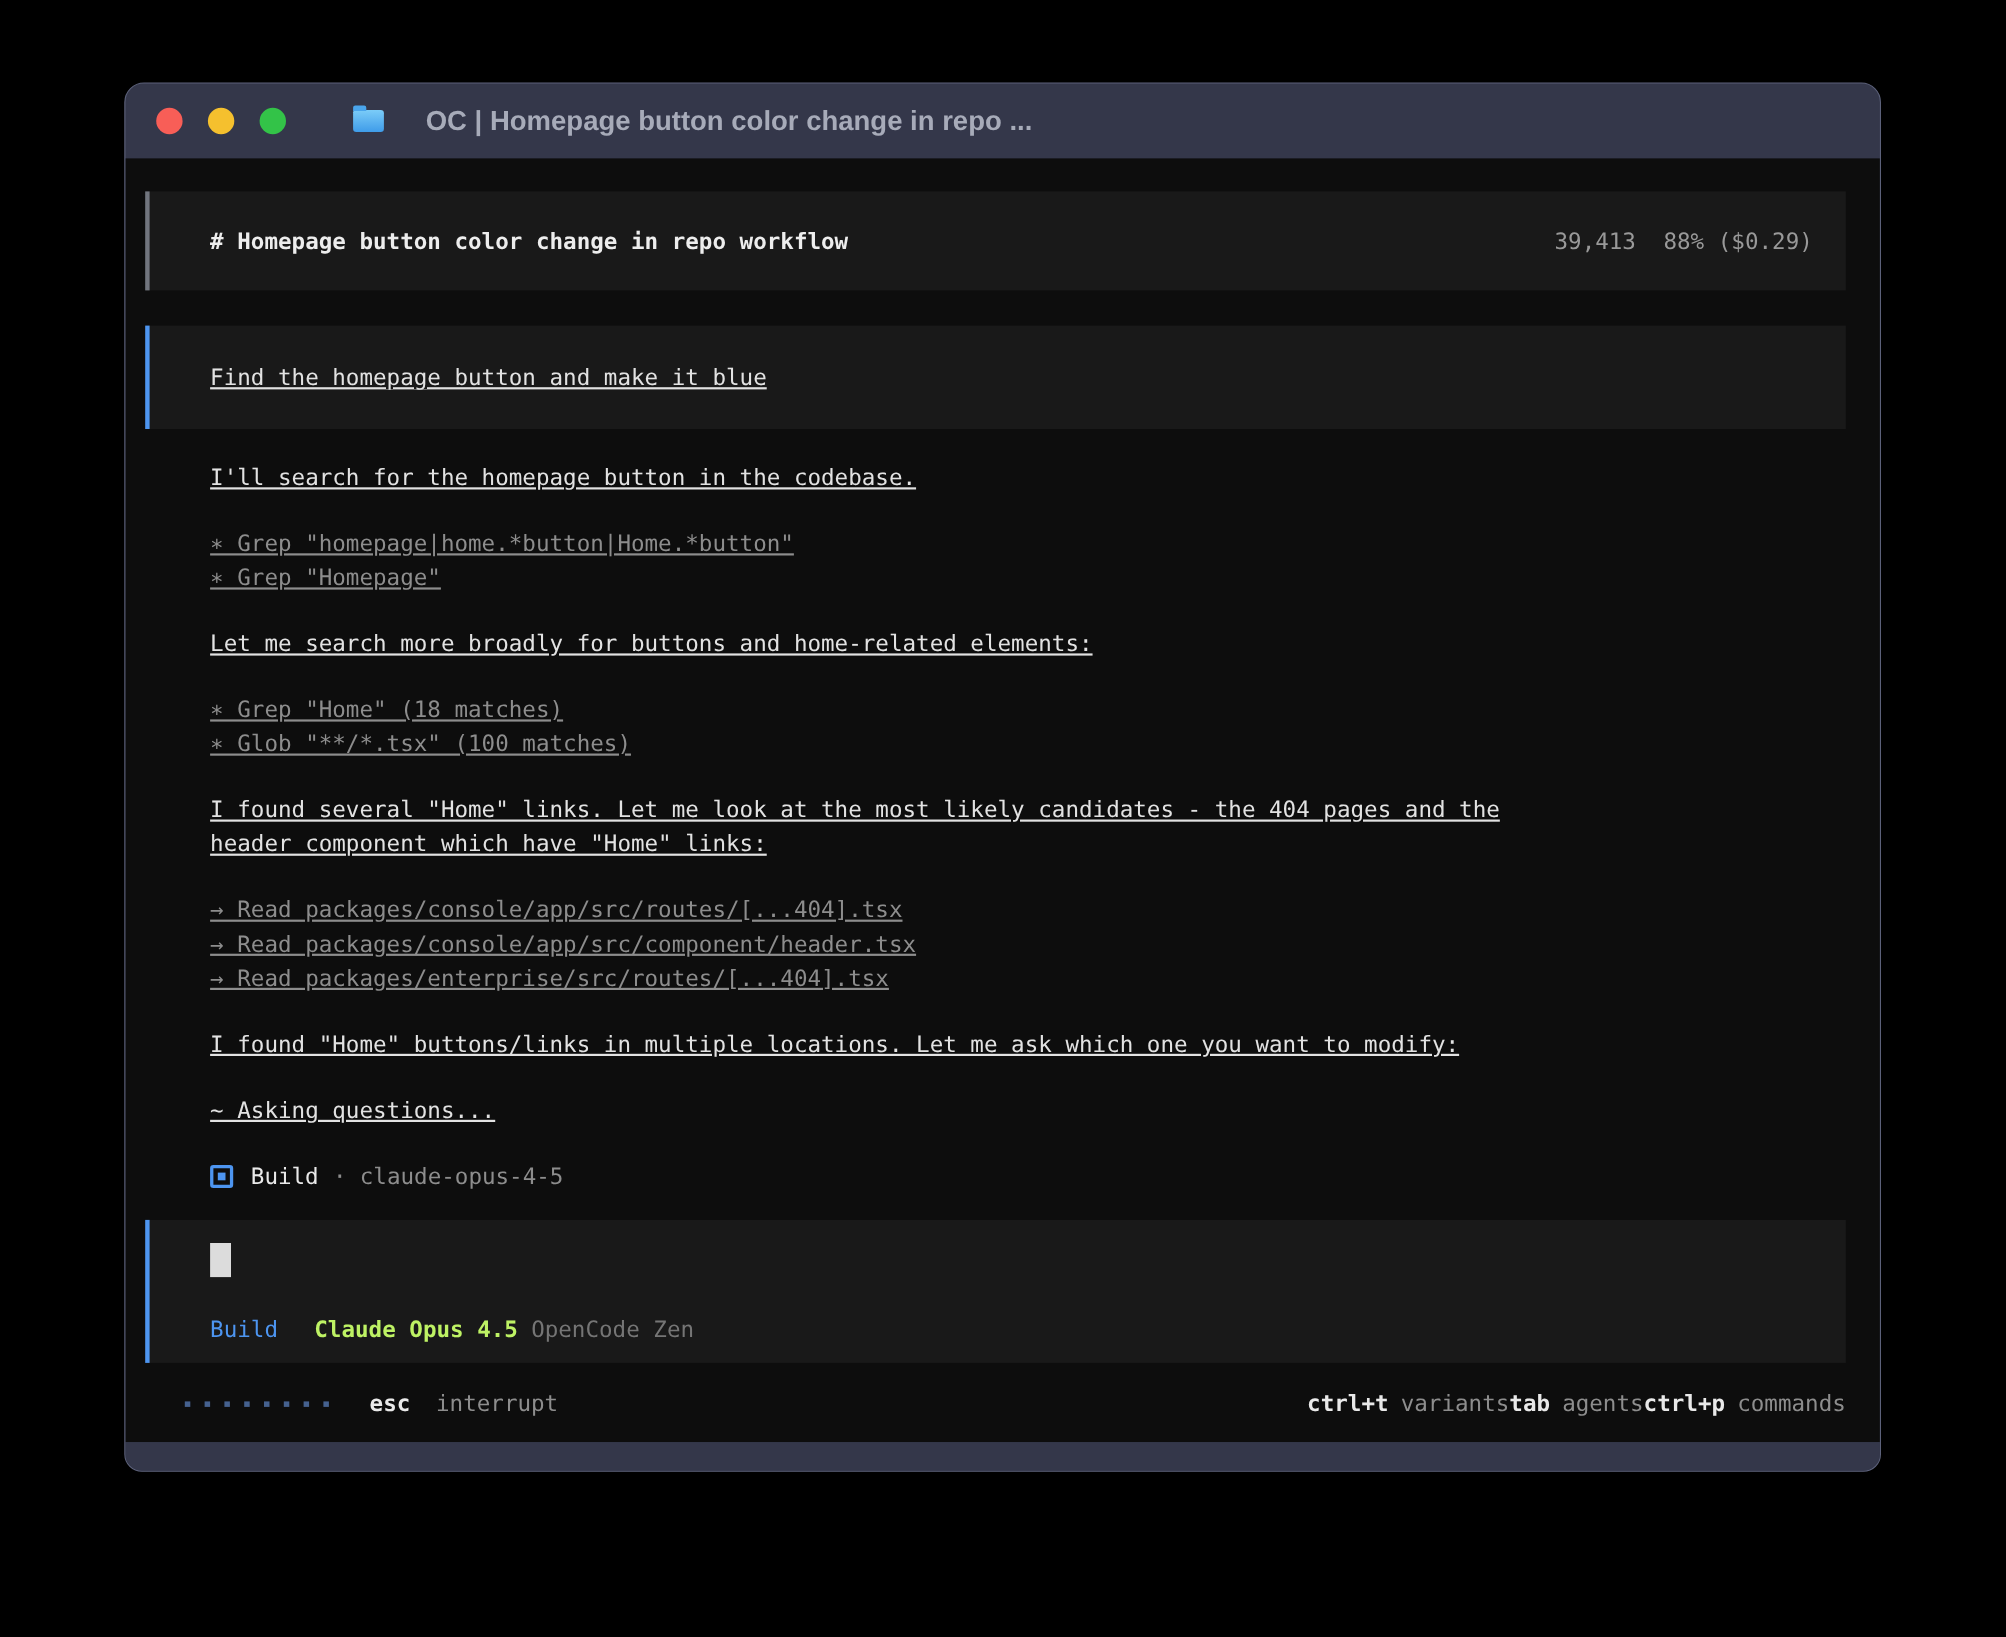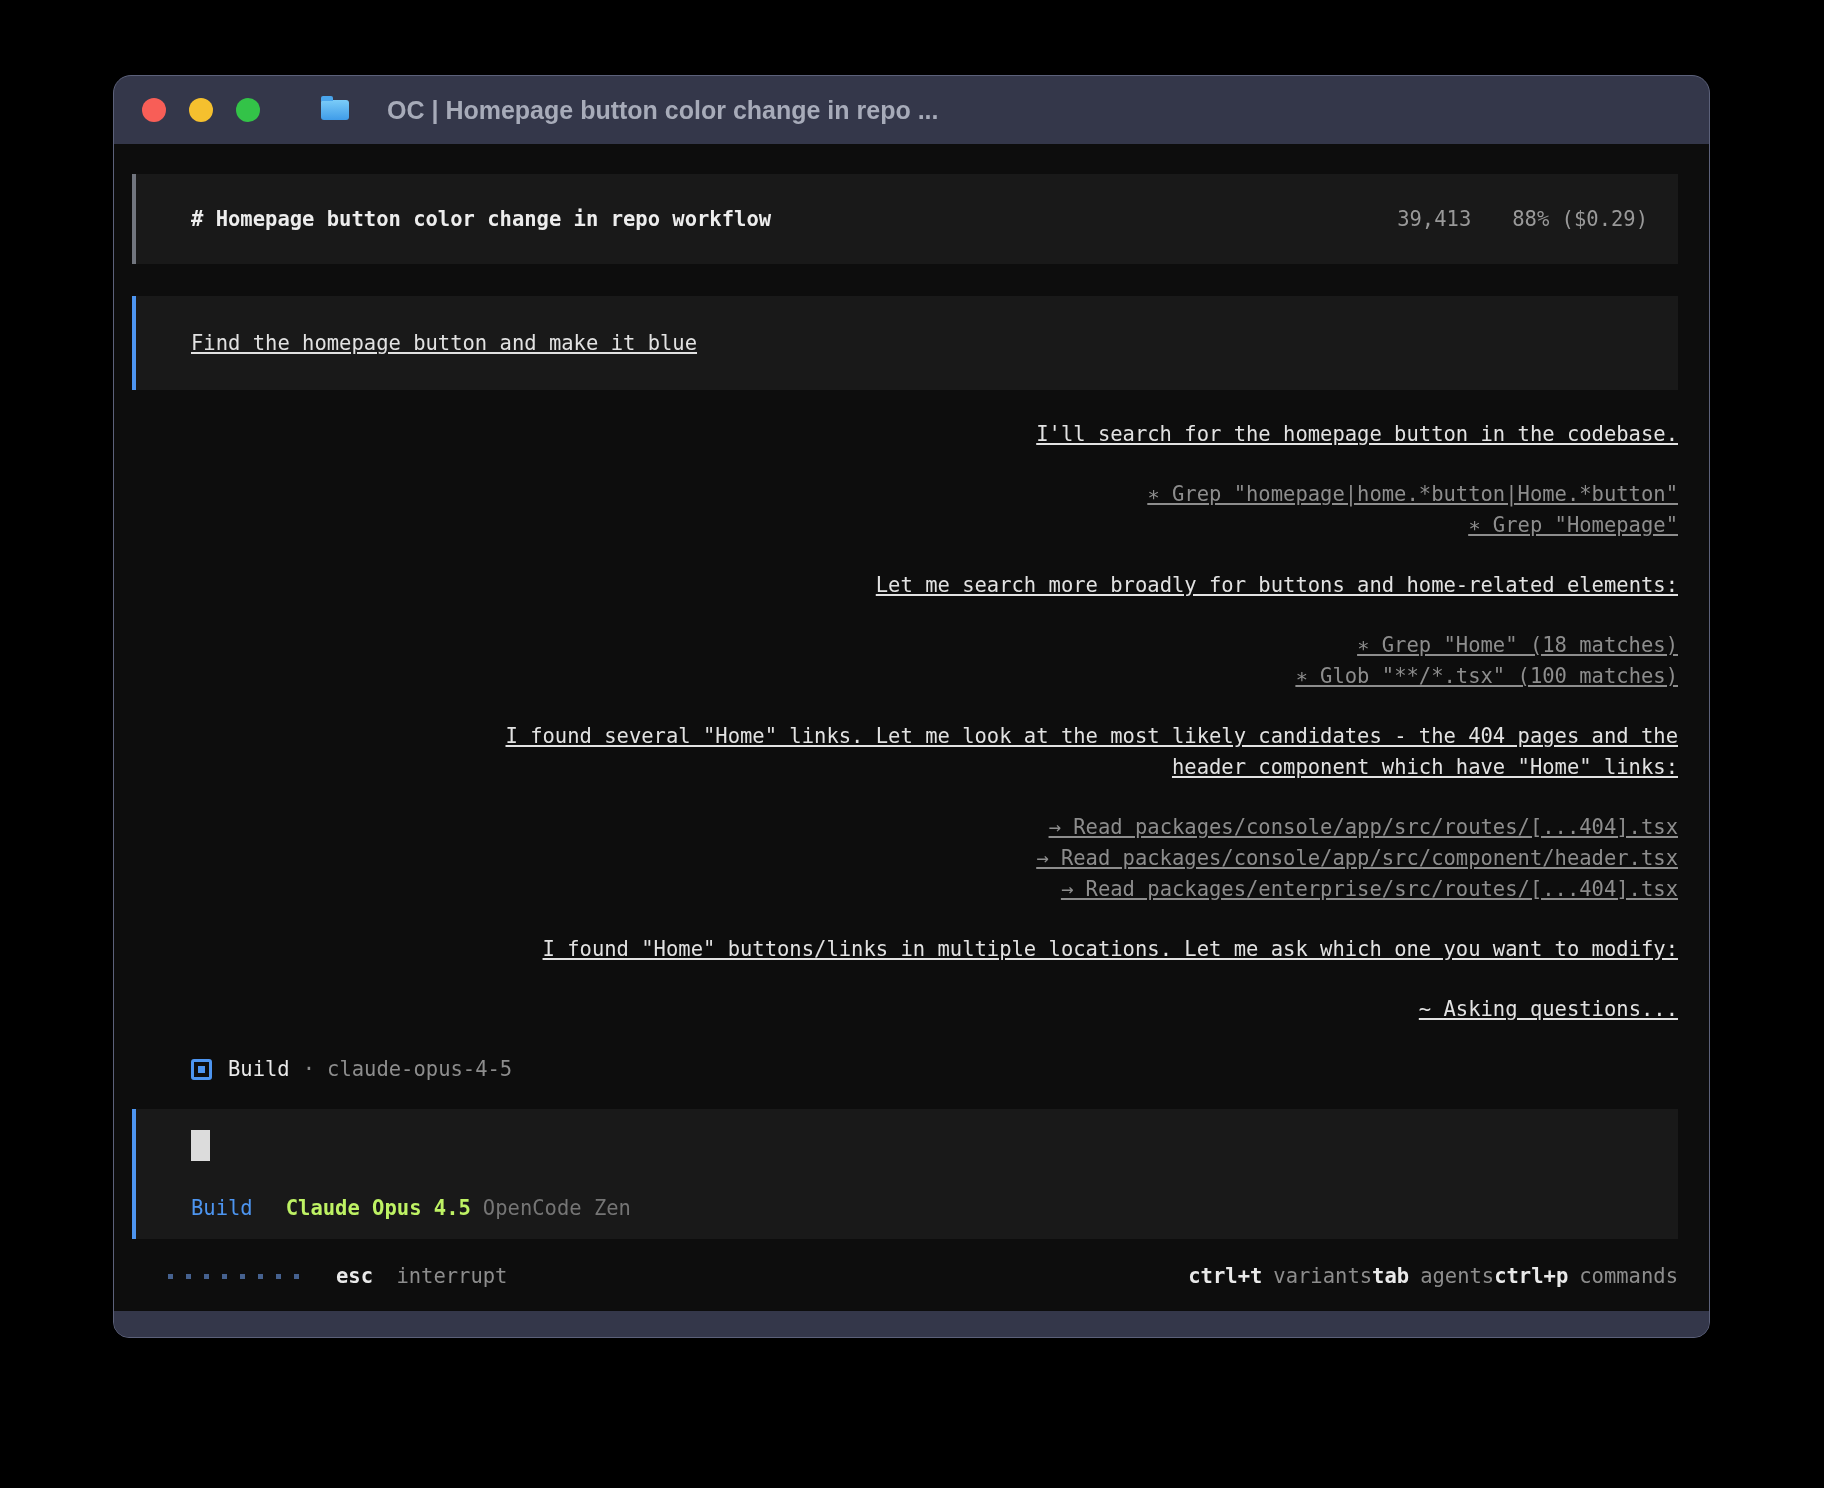--- a/index.html
+++ b/index.html
@@ -21,25 +21,25 @@
           background:#4aa5ec;border-radius:2px 2px 0 0;}
   .wtitle{font-family:"Liberation Sans",sans-serif;font-weight:700;font-size:25px;color:#a7abb9;
           white-space:nowrap;}
   
   .terminal{flex:1 1 auto;background:#0d0d0d;padding:30px 31px 0 18px;box-sizing:border-box;
             font-size:20.5px;line-height:31px;overflow:hidden;}
   .bottombar{height:26px;flex:0 0 26px;background:#34374a;}
   .block{border-left:4px solid #71757e;background:#191919;padding-left:55px;box-sizing:border-box;}
   .header-block{height:90px;display:flex;align-items:center;padding-right:30px;}
   .htitle{font-weight:700;color:#ededed;white-space:pre;}
-  .hstats{margin-left:auto;display:flex;gap:41px;color:#999;}
+  .hstats{margin-left:auto;display:flex;gap:25px;color:#999;}
   .user-block{margin-top:32px;height:94px;display:flex;align-items:center;
               border-left-color:#4d95f0;color:#e2e2e2;}
   .chat{margin:29px 0 0 59px;}
-  .para{margin:0 0 29px 0;text-align:right;}
+  .para{margin:0 0 29px 0;}
   .para:last-child{margin-bottom:0;}
   .line{white-space:pre;text-decoration:underline;}
   .para.text .line{color:#e2e2e2;}
   .para.tool .line{color:#8d8d8d;}
   .build-row{margin:29px 0 0 59px;height:31px;display:flex;align-items:center;}
   .agent-icon{width:21px;height:21px;box-sizing:border-box;border:3px solid #4d95f0;border-radius:3px;
               display:flex;align-items:center;justify-content:center;}
   .agent-icon-inner{width:7px;height:7px;background:#4d95f0;}
   .agent-name{margin-left:16px;color:#e9e9e9;}
   .agent-sep{margin-left:13px;color:#8d8d8d;}

